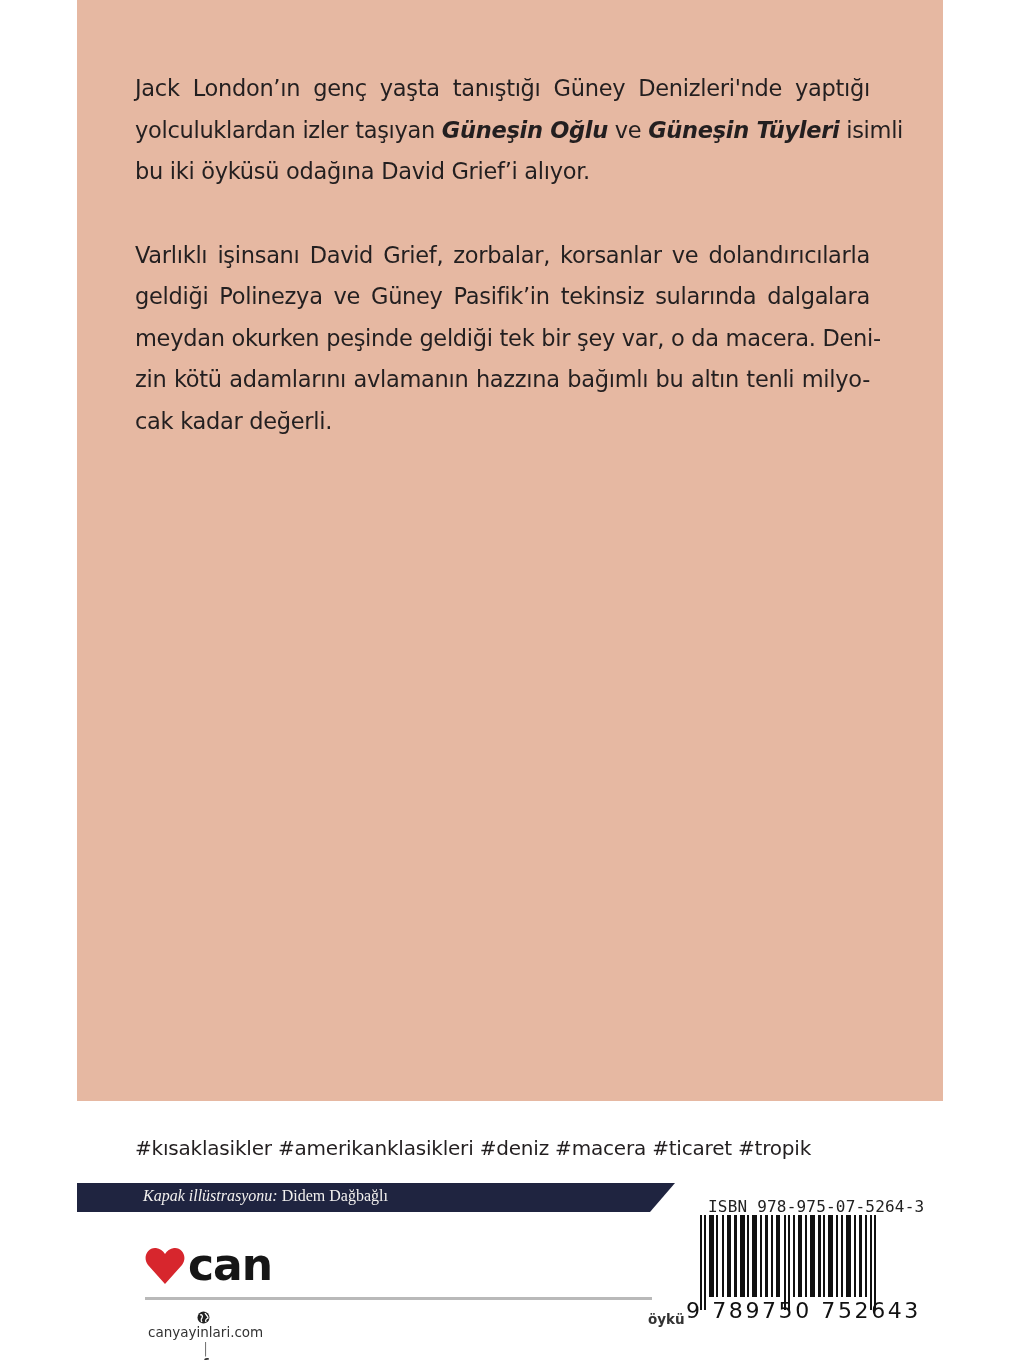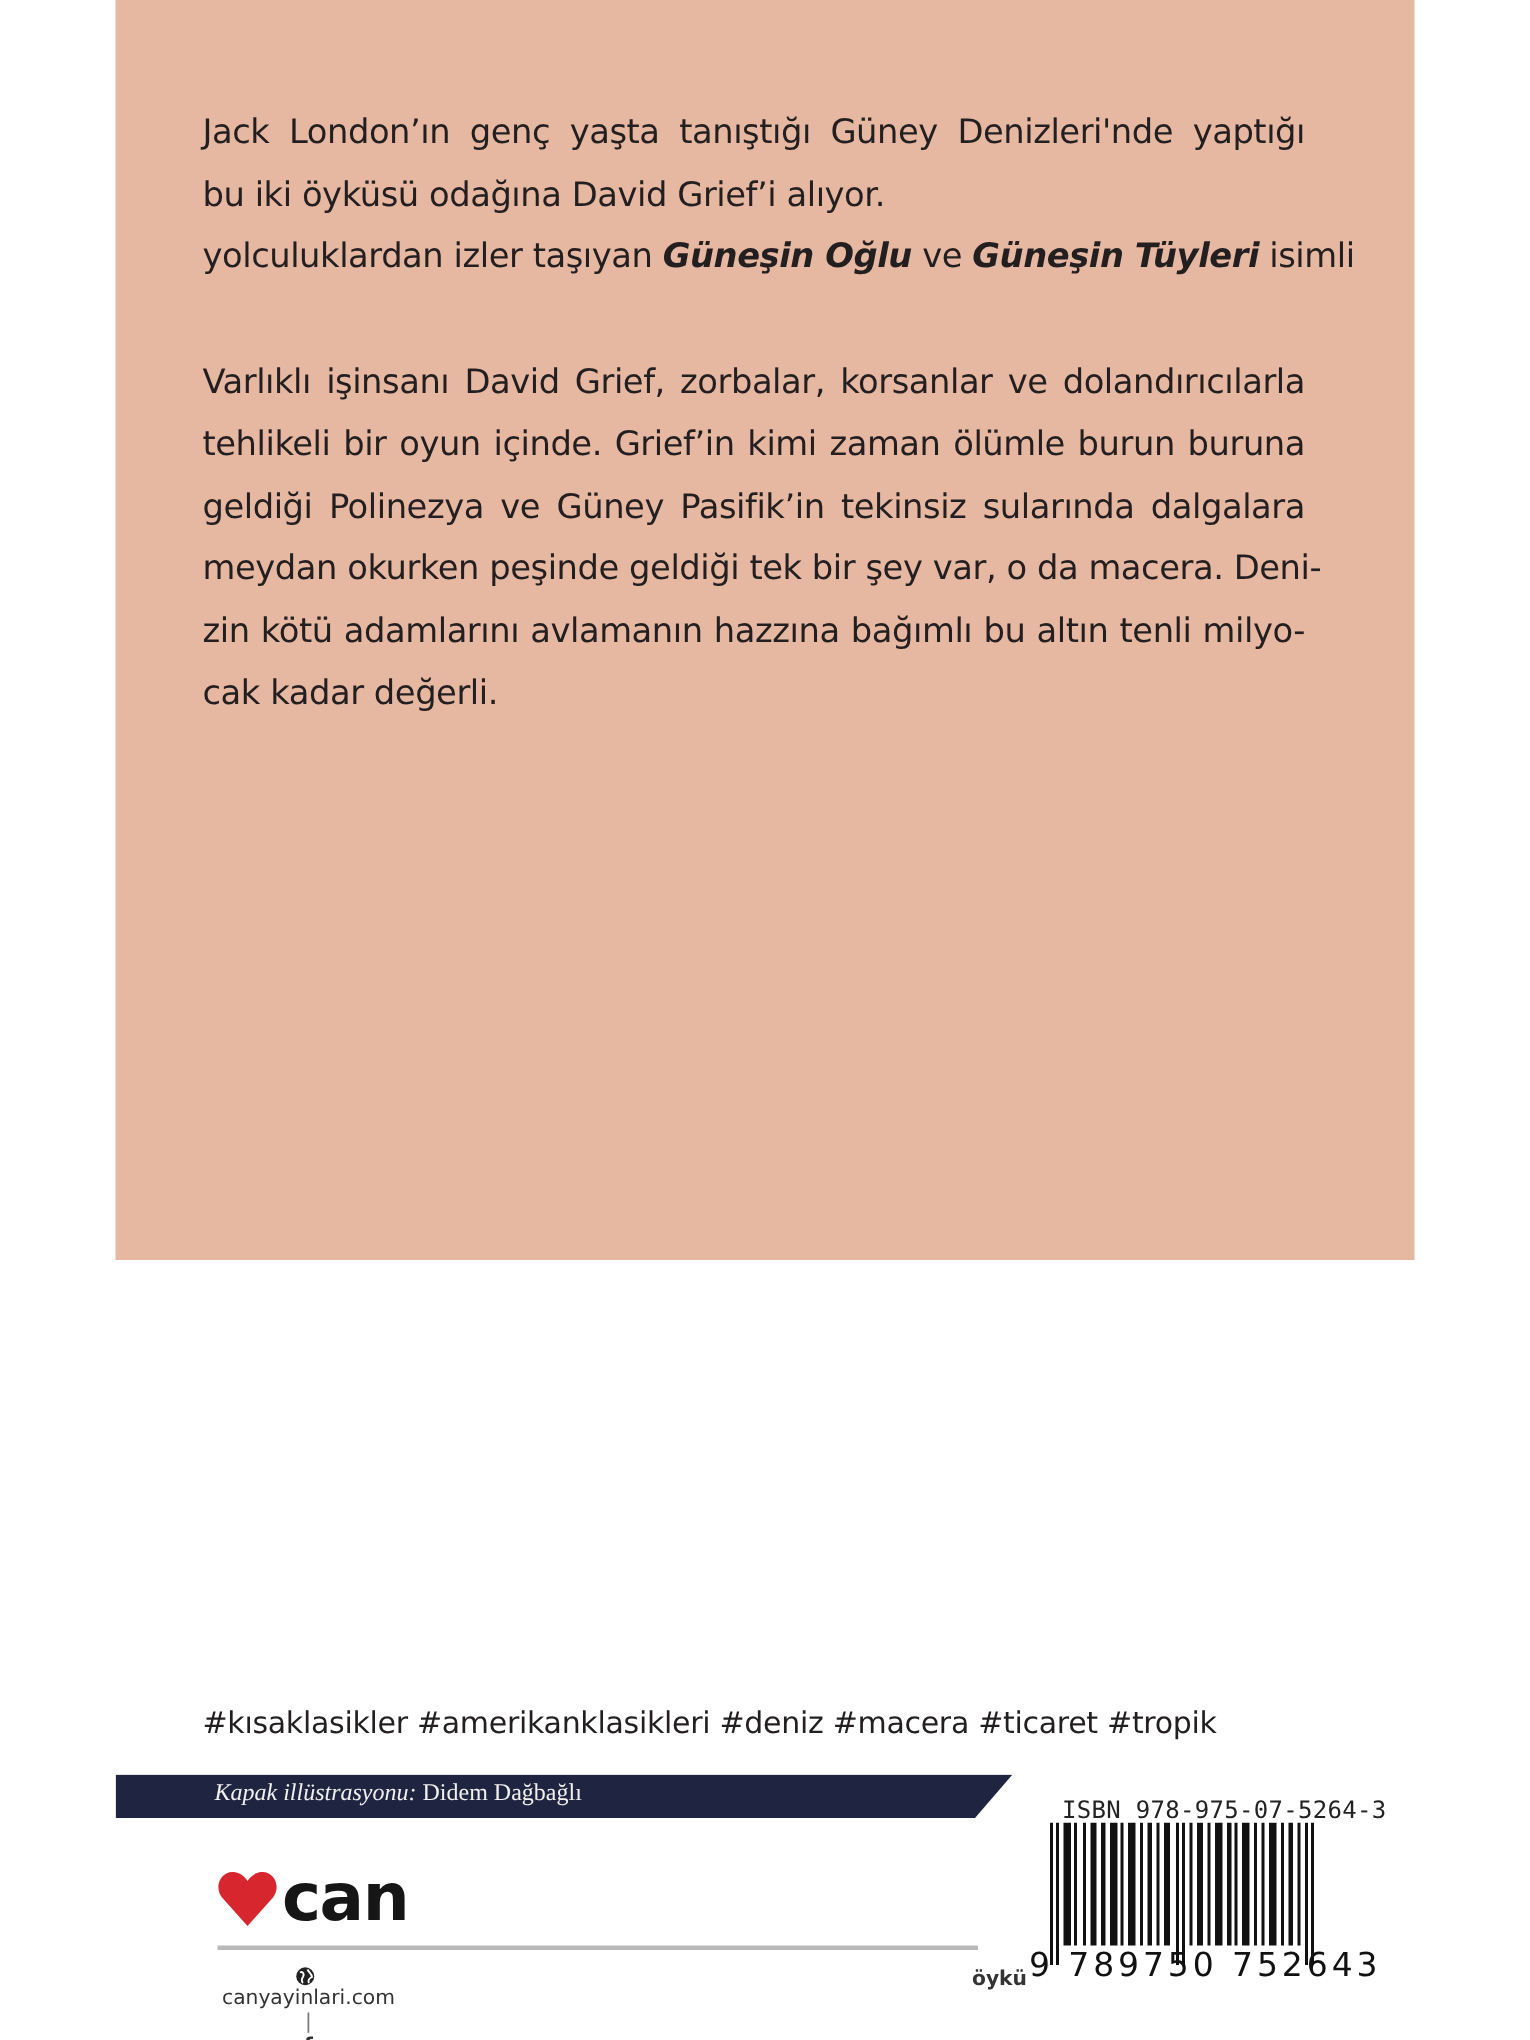--- a/index.html
+++ b/index.html
@@ -1,20 +1,20 @@
 <!DOCTYPE html>
 <html><head>
   <meta charset="utf-8">
   <style>
     * { margin: 0; padding: 0; box-sizing: border-box; }
     html, body { width: 1020px; height: 1360px; background: #ffffff; overflow: hidden; }
     body { position: relative; font-family: "DejaVu Sans", sans-serif; }
 
     .cover {
-      position: absolute; left: 77px; top: 0; width: 866px; height: 840px;
+      position: absolute; left: 77px; top: 0; width: 866px; height: 1101px;
       background: #e6b8a2;
     }
     .blurb {
       position: absolute; left: 58px; top: 68px; width: 735px;
       color: #231f20; font-size: 22.5px; line-height: 41.5px;
       font-family: "DejaVu Sans", sans-serif; letter-spacing: -0.3px;
     }
     .blurb p { text-align: justify; margin-bottom: 42px; }
     .blurb .line { display: block; text-align: justify; text-align-last: justify; white-space: nowrap; }
     .blurb .line.last { text-align-last: left; }
@@ -63,26 +63,25 @@
       font-size: 13.5px; color: #333; font-weight: bold;
     }
   </style>
 </head>
 <body>
 
 <div class="cover">
   <div class="blurb">
     <p>
       <span class="line">Jack London’ın genç yaşta tanıştığı Güney Denizleri'nde yaptığı</span>
+      <span class="line"><span>yolculuklardan izler taşıyan </span><b>Güneşin Oğlu</b><span> ve </span><b>Güneşin Tüyleri</b><span>  isimli</span></span>
       <span class="line last">bu iki öyküsü odağına David Grief’i alıyor.</span>
-      <span class="line"><span>yolculuklardan izler taşıyan </span><b>Güneşin Oğlu</b><span> ve </span><b>Güneşin Tüyleri</b><span>  isimli</span></span>
     </p>
     <p>
       <span class="line">Varlıklı işinsanı David Grief, zorbalar, korsanlar ve dolandırıcılarla</span>
-      <span class="line">tehlikeli bir oyun içinde. Grief’in kimi zaman ölümle burun buruna</span>
       <span class="line">geldiği Polinezya ve Güney Pasifik’in tekinsiz sularında dalgalara</span>
       <span class="line">meydan okurken peşinde geldiği tek bir şey var, o da macera. Deni-</span>
       <span class="line">zin kötü adamlarını avlamanın hazzına bağımlı bu altın tenli milyo-</span>
       <span class="line last">cak kadar değerli.</span>
     </p>
   </div>
   <div class="hashtags">#kısaklasikler #amerikanklasikleri #deniz #macera #ticaret #tropik</div>
 </div>
 
 <div class="credit-band">

